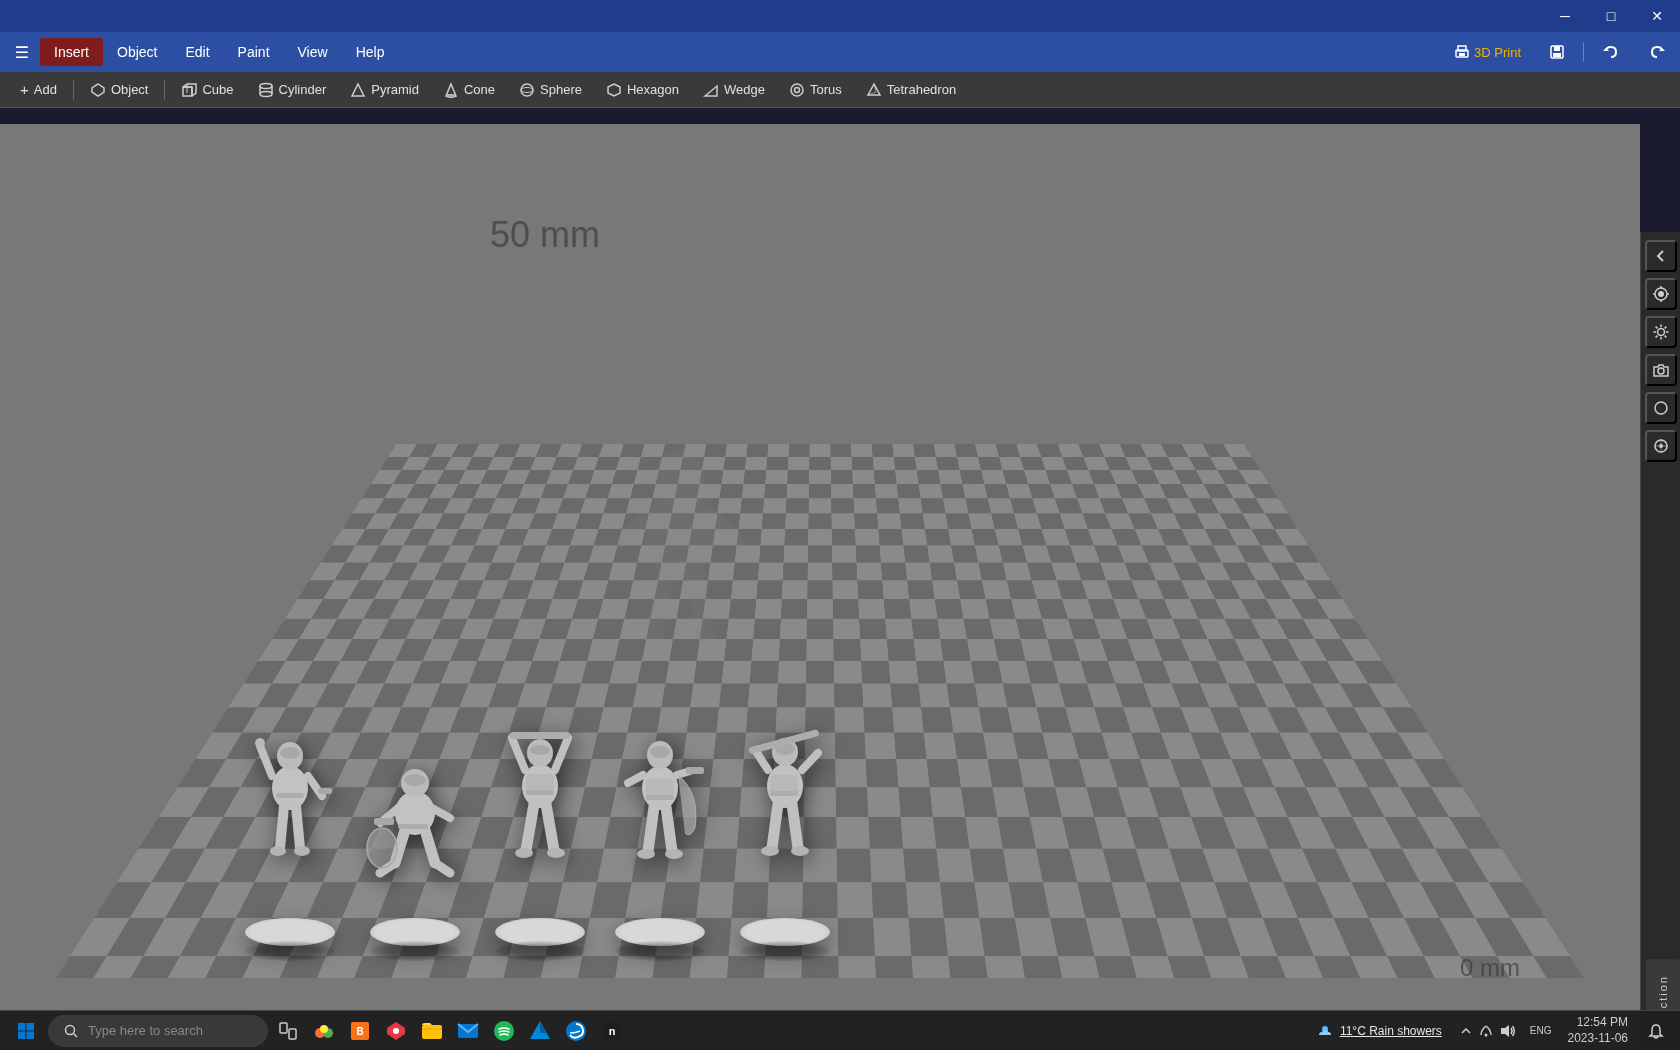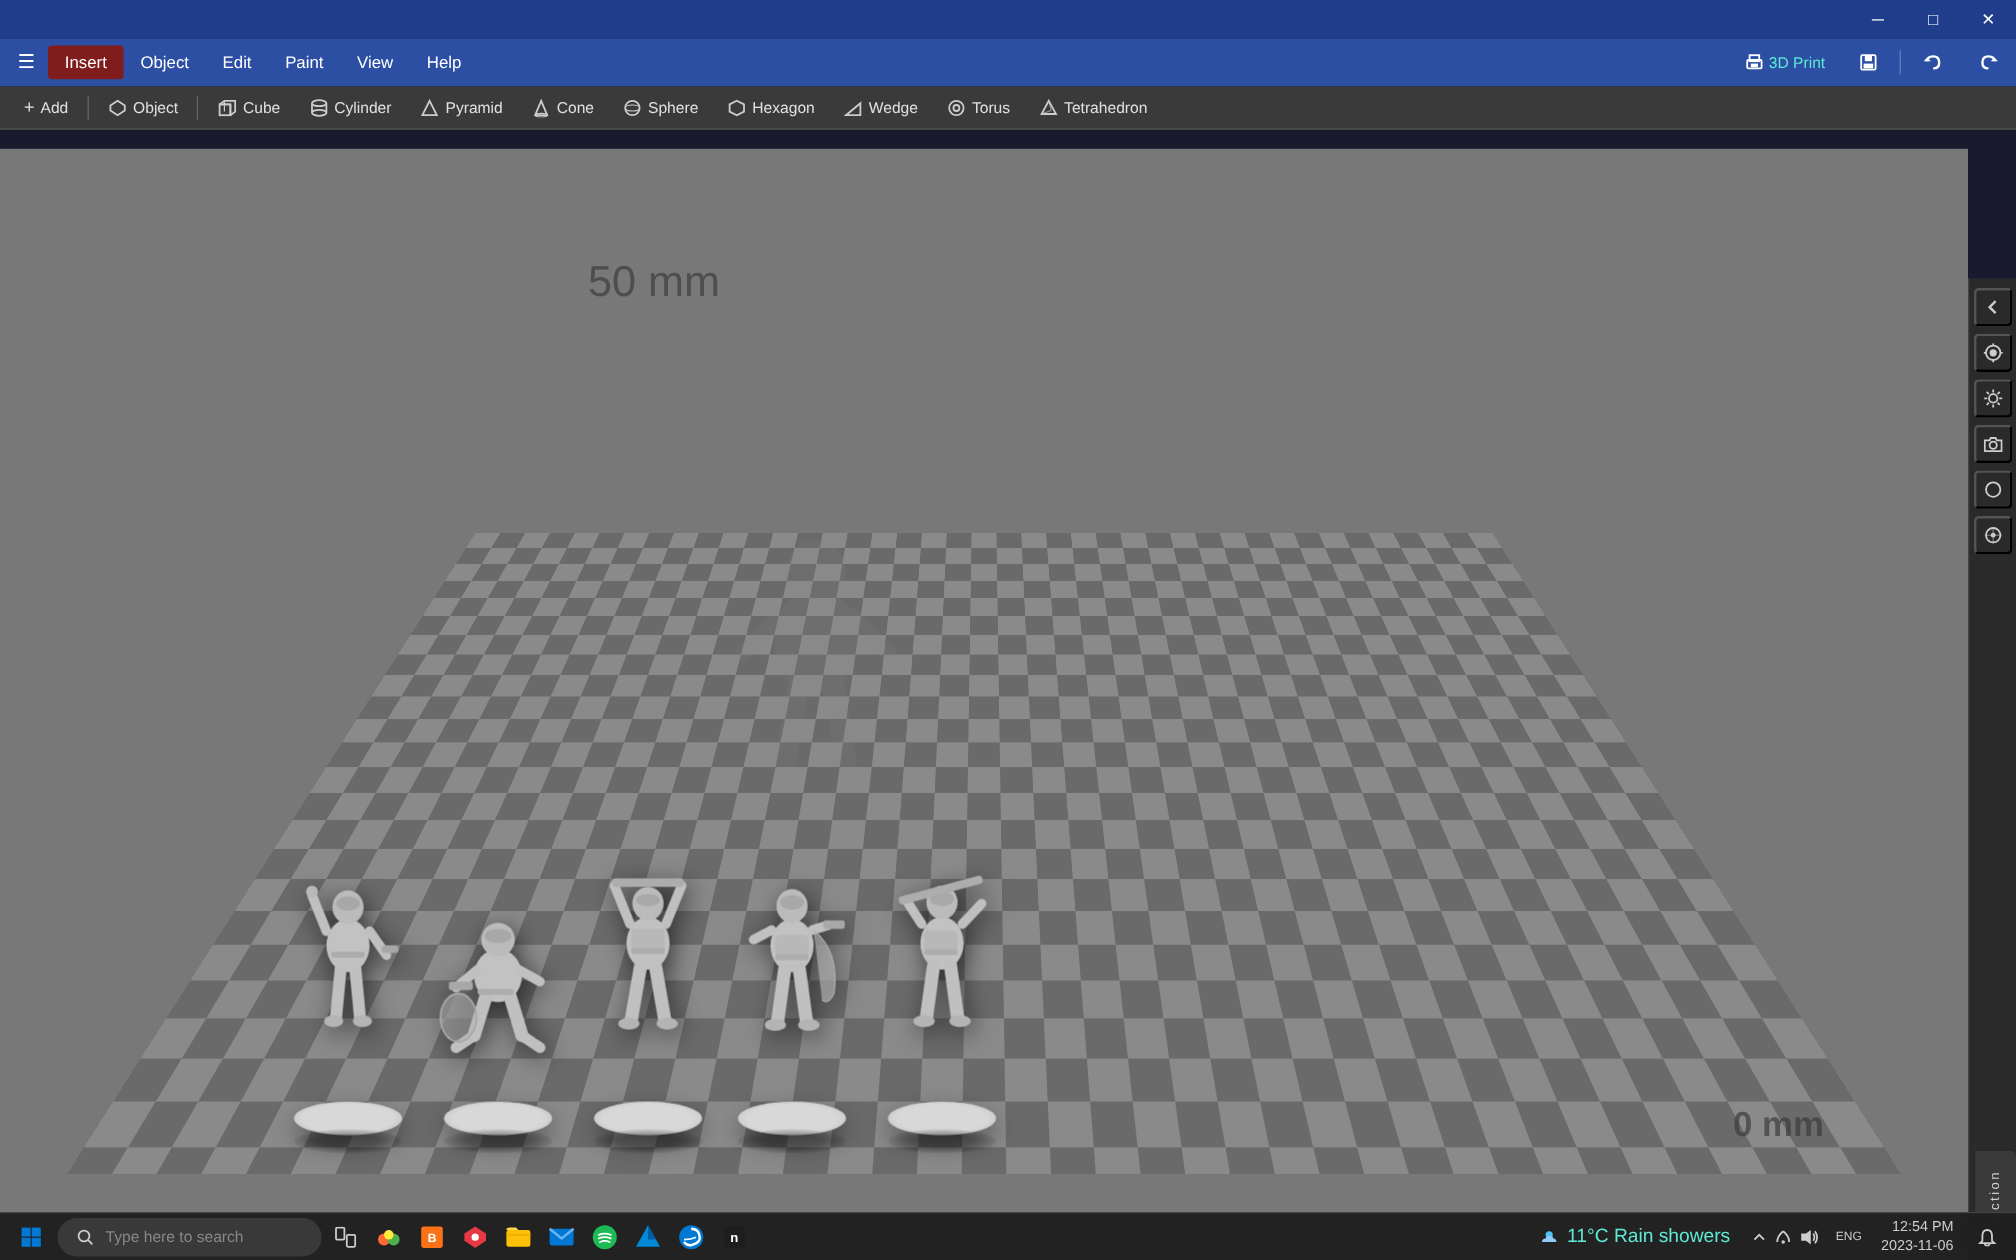--- a/index.html
+++ b/index.html
@@ -39,21 +39,21 @@
       cursor: pointer; border-radius: 3px; font-size: 16px;
     }
     .menu-item {
       padding: 6px 14px; cursor: pointer; border-radius: 3px; font-size: 14px; color: white;
     }
     .menu-item.active { background: #7f1d1d; }
     .menubar-right {
       margin-left: auto; display: flex; align-items: center; gap: 8px;
     }
     .menubar-right button {
-      background: transparent; border: none; color: #5eead4; cursor: pointer;
+      background: transparent; border: none; color: #eab308; cursor: pointer;
       display: flex; align-items: center; gap: 4px; font-size: 13px; padding: 5px 10px; border-radius: 3px;
     }
     .menubar-right .divider { width: 1px; height: 20px; background: rgba(255,255,255,0.3); }
 
     
     #toolbar {
       width: 100%;
       height: 36px;
       background: #3a3a3a;
       display: flex;
@@ -100,24 +100,24 @@
       top: 90px;
       left: 490px;
       font-size: 36px;
       font-weight: 300;
       color: rgba(60,60,60,0.7);
       font-family: Arial, sans-serif;
       pointer-events: none;
     }
     .dimension-text-bottom {
       position: absolute;
-      bottom: 111px;
+      bottom: 84px;
       right: 120px;
-      font-size: 29px;
-      font-weight: 700;
+      font-size: 24px;
+      font-weight: 400;
       color: rgba(60,60,60,0.7);
       font-family: Arial, sans-serif;
       pointer-events: none;
     }
 
     
     .figures-container {
       position: absolute;
       bottom: 120px;
       left: 240px;
@@ -678,21 +678,21 @@
     </svg>
   </div>
 
   <div class="taskbar-right">
     <div class="taskbar-system">
 
       <svg width="18" height="18" viewBox="0 0 18 18">
         <circle cx="9" cy="7" r="3" fill="#4fc3f7"></circle>
         <path d="M3 13 Q3 10 6 10 Q6.5 8 9 8 Q12 8 12.5 10 Q15 10 15 13 Z" fill="#90caf9"></path>
       </svg>
-      <span style="font-size:16px;color:#5eead4;">11°C  Rain showers</span>
+      <span style="font-size:12px;color:#e5e5e5;text-decoration:underline;">11°C  Rain showers</span>
     </div>
 
     <div style="display:flex; align-items:center; gap:6px; padding:0 6px;">
 
       <svg width="12" height="12" viewBox="0 0 12 12" style="cursor:pointer;">
         <polyline points="2,8 6,4 10,8" fill="none" stroke="#ccc" stroke-width="1.5"></polyline>
       </svg>
 
       <svg width="16" height="16" viewBox="0 0 16 16">
         <path d="M8 3 Q13 7 13 12" fill="none" stroke="#ccc" stroke-width="1.5"></path>

